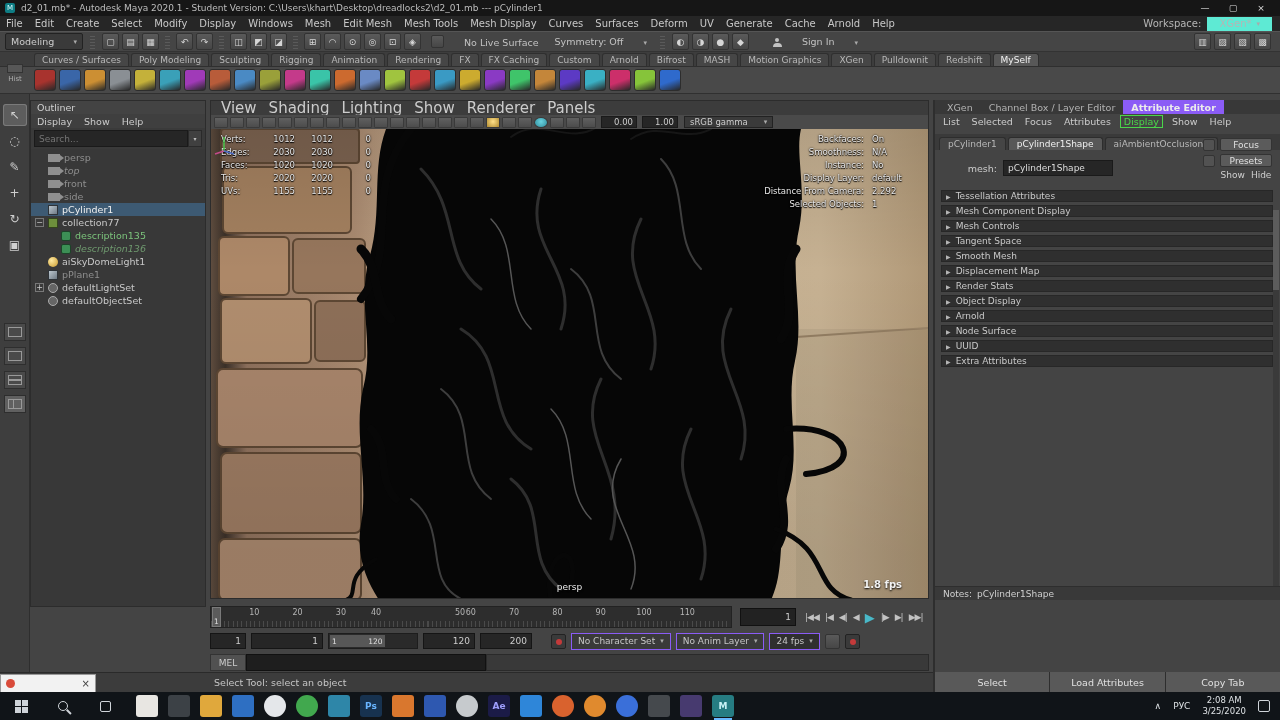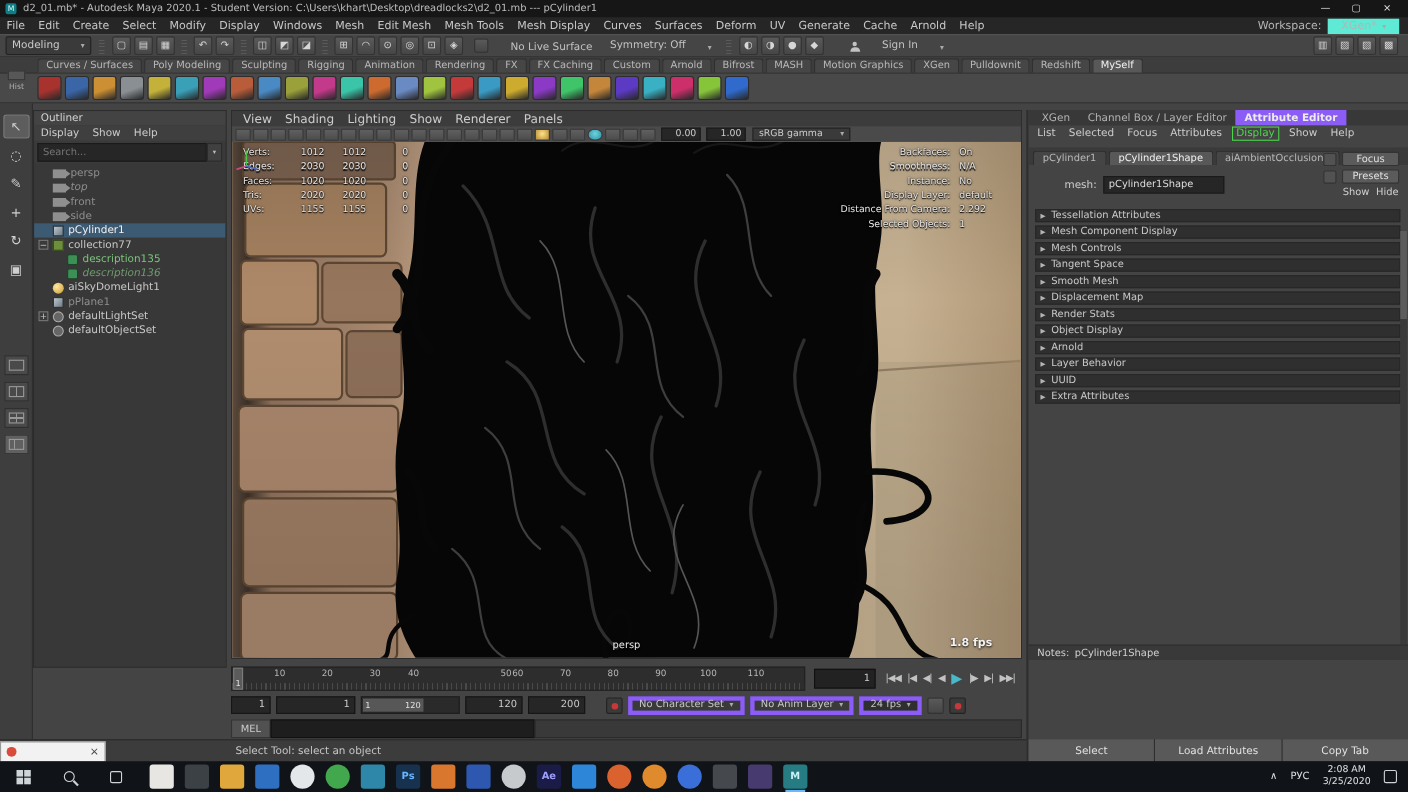--- a/index.html
+++ b/index.html
@@ -78,21 +78,21 @@
   .i-camera{width:12px;height:8px;background:#8f8f8f;position:relative}
   .i-camera::after{content:"";position:absolute;right:-4px;top:1px;border-left:4px solid #8f8f8f;
     border-top:3px solid transparent;border-bottom:3px solid transparent}
   .i-mesh{width:10px;height:10px;background:linear-gradient(135deg,#bcc7cf,#6e7a84);border:1px solid #2e3338}
   .i-collection{width:10px;height:10px;background:#6d8f3c;border:1px solid #33441c}
   .i-description{width:10px;height:10px;background:#3c8f55;border-radius:2px;border:1px solid #1c4428}
   .i-light{width:10px;height:10px;border-radius:50%;background:radial-gradient(circle at 35% 35%,#ffe9a0,#c8992f)}
   .i-set{width:10px;height:10px;border-radius:50%;border:1px solid #aaa;background:#666}
   
   #viewport{position:absolute;left:210px;top:100px;width:719px;height:499px;display:flex;flex-direction:column;border:1px solid #2c2c2c}
-  .vp-menus{height:14px;background:#3c3c3c;display:flex;align-items:center;font-size:11px;padding-left:4px}
+  .vp-menus{height:14px;background:#3c3c3c;display:flex;align-items:center;font-size:15px;padding-left:4px}
   .vp-toolbar{height:14px;background:#4a4a4a;display:flex;align-items:center;gap:2px;padding:0 3px}
   #viewport-toolbar-icons{display:flex;gap:2px;align-items:center}
   .vicon{width:14px;height:11px;background:linear-gradient(180deg,#606060,#4c4c4c);border:1px solid #3a3a3a;border-radius:1px;flex:none}
   #viewport-toolbar-icons .vicon:nth-child(18){background:radial-gradient(circle at 50% 40%,#ffe08a,#b08a2f)}
   #viewport-toolbar-icons .vicon:nth-child(21){background:radial-gradient(circle at 50% 40%,#6ad4e0,#2f8a9a);border-radius:50%}
   .vp-field{width:36px;height:12px;background:#262626;border:1px solid #1a1a1a;font-size:8.5px;display:flex;
     align-items:center;justify-content:flex-end;padding:0 3px;color:#ccc;margin-left:3px}
   .vp-dd{height:12px;background:#3a3a3a;border:1px solid #222;font-size:8.5px;display:flex;align-items:center;
     gap:16px;padding:0 5px;margin-left:4px;color:#ccc}
   .vp-canvas{position:relative;flex:1;background:#b5a084;overflow:hidden}
@@ -149,21 +149,21 @@
   
   #range-row{position:absolute;left:210px;top:631px;width:719px;height:20px;display:flex;align-items:center;gap:5px;background:#444}
   .rfield{height:16px;background:#262626;border:1px solid #151515;display:flex;align-items:center;
     justify-content:flex-end;padding:0 4px;font-size:9px;color:#ccc;flex:none}
   .w36{width:36px}.w72{width:72px}.w52{width:52px}
   .range-slider{position:relative;width:90px;height:16px;background:#2a2a2a;border:1px solid #1d1d1d;flex:none}
   .range-inner{position:absolute;left:1px;top:1px;width:62%;height:12px;background:#575757;display:flex;
     justify-content:space-between;font-size:7.5px;color:#e0e0e0;padding:0 2px;align-items:center}
   .key-icon{width:15px;height:15px;border-radius:2px;background:#3a3a3a;border:1px solid #222;position:relative;flex:none}
   .key-icon::after{content:"";position:absolute;left:4px;top:4px;width:6px;height:6px;border-radius:50%;background:#c43a3a}
-  .dd{height:17px;background:#3a3a3a;border:4px solid #8b5cf6;display:flex;align-items:center;gap:5px;
+  .dd{height:17px;background:#3a3a3a;border:1px solid #8b5cf6;display:flex;align-items:center;gap:5px;
     padding:0 6px;font-size:9px;color:#c6c6c6;white-space:nowrap;flex:none}
   .dd.darkdd{background:#2f2f2f}
   
   #mel-row{position:absolute;left:210px;top:654px;width:719px;height:17px;display:flex}
   .mel-label{width:36px;background:#515151;border:1px solid #333;display:flex;align-items:center;justify-content:center;font-size:9px}
   .mel-input{width:240px;background:#1e1e1e;border:1px solid #111}
   .mel-output{flex:1;background:#393939;border:1px solid #2a2a2a}
   #help-line{position:absolute;left:0;top:672px;width:933px;height:20px;background:#3c3c3c;border-top:1px solid #2a2a2a;
     display:flex;align-items:center;padding-left:214px;font-size:9.5px;color:#c6c6c6}
   #mini-window{position:absolute;left:0;top:674px;width:96px;height:19px;background:#f2f2f2;border:1px solid #999;
@@ -690,21 +690,21 @@
       <div class="section-bar">
         <span class="tri">▶</span>
         <span>Object Display</span>
       </div>
       <div class="section-bar">
         <span class="tri">▶</span>
         <span>Arnold</span>
       </div>
       <div class="section-bar">
         <span class="tri">▶</span>
-        <span>Layer Behavior</span>
+        <span>Node Surface</span>
       </div>
       <div class="section-bar">
         <span class="tri">▶</span>
         <span>UUID</span>
       </div>
       <div class="section-bar">
         <span class="tri">▶</span>
         <span>Extra Attributes</span>
       </div>
     </div>

